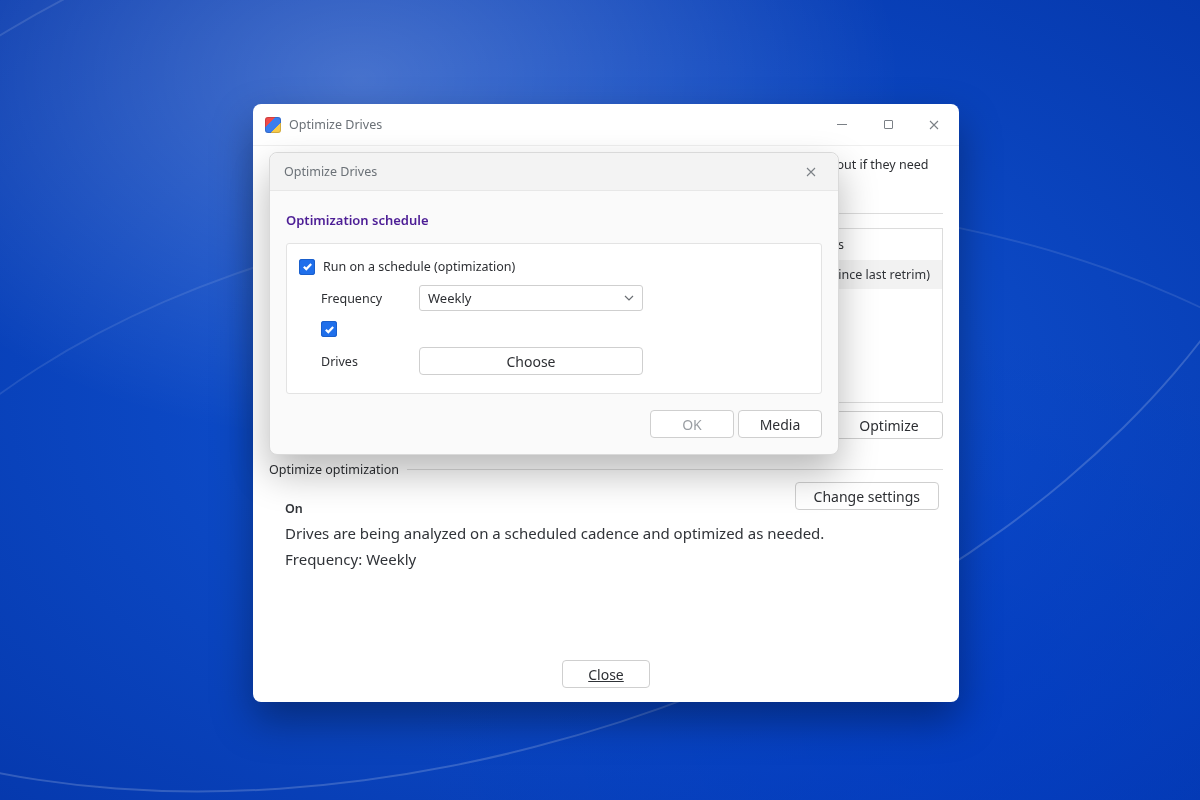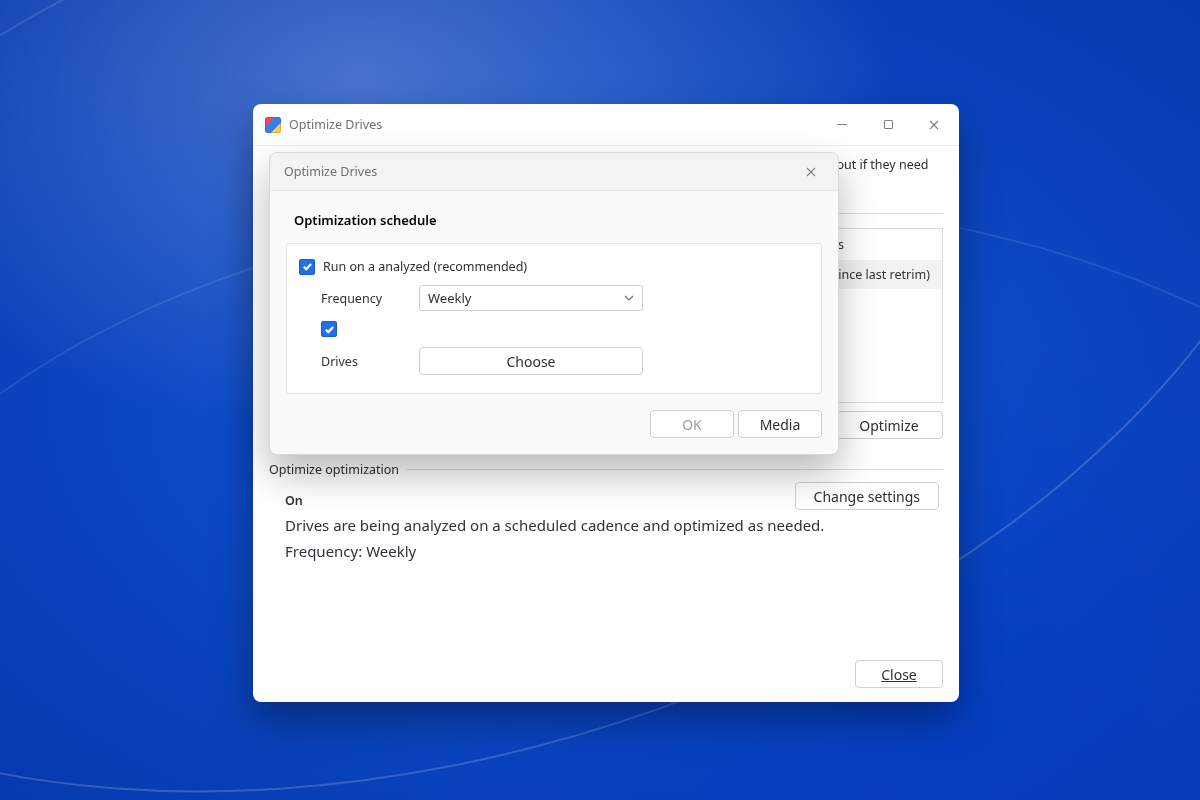--- a/index.html
+++ b/index.html
@@ -65,41 +65,41 @@
   .btn-row { margin-top:8px; display:flex; gap:10px; justify-content:flex-end; }
   .btn {
     min-width:108px; height:28px; padding:0 18px; font-size:14px;
     background:#fff; border:1px solid #cfcfcf; border-radius:4px;
     display:inline-flex; align-items:center; justify-content:center; color:#2d2f33;
     cursor:default;
   }
   .btn.disabled { color:#9a9ea3; }
 
   .sched-block { padding:6px 4px 0 16px; }
-  .sched-on { font-weight:600; font-size:12.5px; margin-top:8px;}
+  .sched-on { font-weight:600; font-size:12.5px; margin-top:16px;}
   .sched-line { font-size:15px; margin-top:6px; }
   .change-row { float:right; margin-top:-2px; }
 
-  .footer { margin-top:auto; display:flex; justify-content:flex-end; padding-top:20px;text-decoration:underline; }
+  .footer { margin-top:auto; display:flex; justify-content:center; padding-top:20px;text-decoration:underline; }
 
   
   .dialog {
     position:absolute; left:269px; top:152px; width:570px;
     background:#fafafa; border:1px solid #d9d9d9; border-radius:8px;
     box-shadow:0 18px 38px rgba(0,0,0,0.28);
     display:flex; flex-direction:column;
   }
   .dlg-title {
     height:38px; display:flex; align-items:center; padding:0 4px 0 14px;
     color:#6b7177; font-size:12.5px; background:#f3f3f3;
     border-bottom:1px solid #e7e7e7; border-radius:8px 8px 0 0;
   }
   .dlg-title .win-btn { height:38px; }
   .dlg-body { padding:14px 16px 16px 16px; }
-  .dlg-heading { font-weight:600; font-size:13px; color:#000000; margin:6px 0 14px 8px;}
+  .dlg-heading { font-weight:600; font-size:13px; color:#4c1d95; margin:6px 0 14px 0;}
   .group {
     border:1px solid #e3e3e3; border-radius:3px; background:#fff;
     padding:12px 12px 18px 12px;
   }
   .row { display:flex; align-items:center; font-size:12.5px; color:#2d2f33; margin-top:10px;}
   .row:first-child { margin-top:2px; }
   .row .label { width:120px; padding-left:22px; }
   .chk {
     width:16px; height:16px; border-radius:3px; background:#1f6feb;
     display:inline-flex; align-items:center; justify-content:center; margin-right:8px;
@@ -206,21 +206,21 @@
   <div class="dlg-body">
     <div class="dlg-heading">Optimization schedule</div>
 
     <div class="group">
       <div class="row">
         <span class="chk">
           <svg viewBox="0 0 12 12">
               <path d="M2 6.2 L4.7 8.8 L10 3.2"></path>
             </svg>
         </span>
-        <span>Run on a analyzed (recommended)</span>
+        <span>Run on a schedule (optimization)</span>
       </div>
 
       <div class="row">
         <span class="label">Frequency</span>
         <div class="select">
           <span>Weekly</span>
           <span class="chev">
             <svg width="10" height="10" viewBox="0 0 10 10">
                 <path d="M1 3 L5 7 L9 3" fill="none" stroke="currentColor" stroke-width="1.2"></path>
               </svg>

